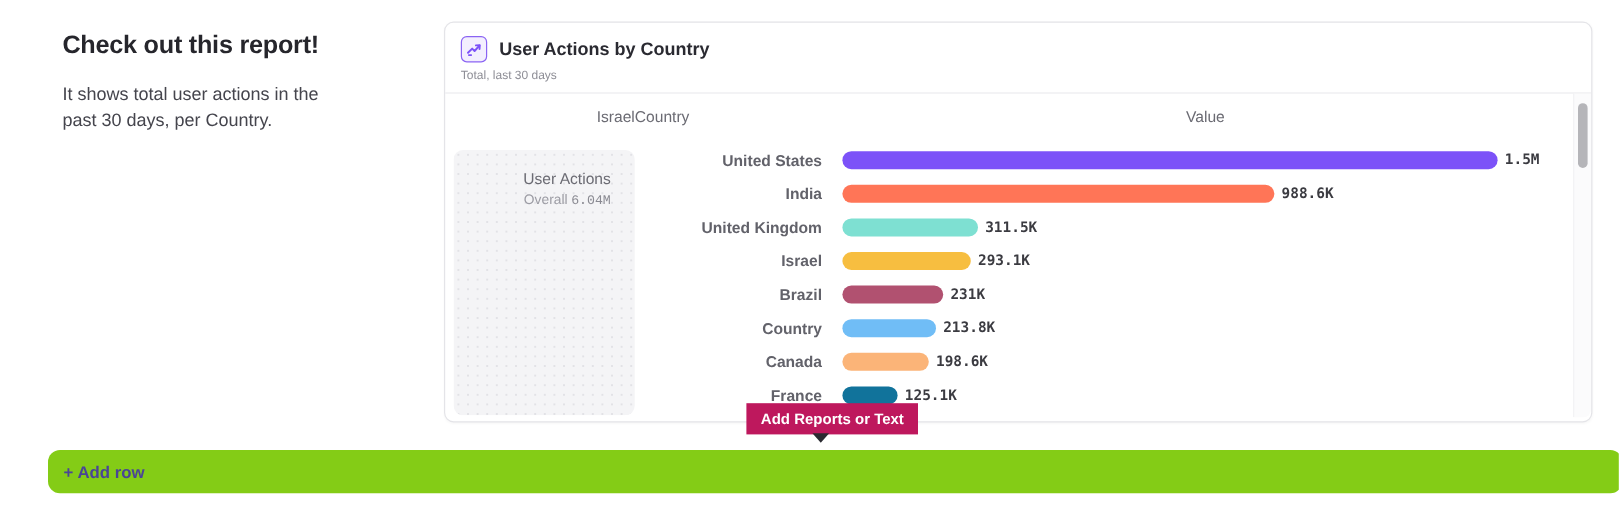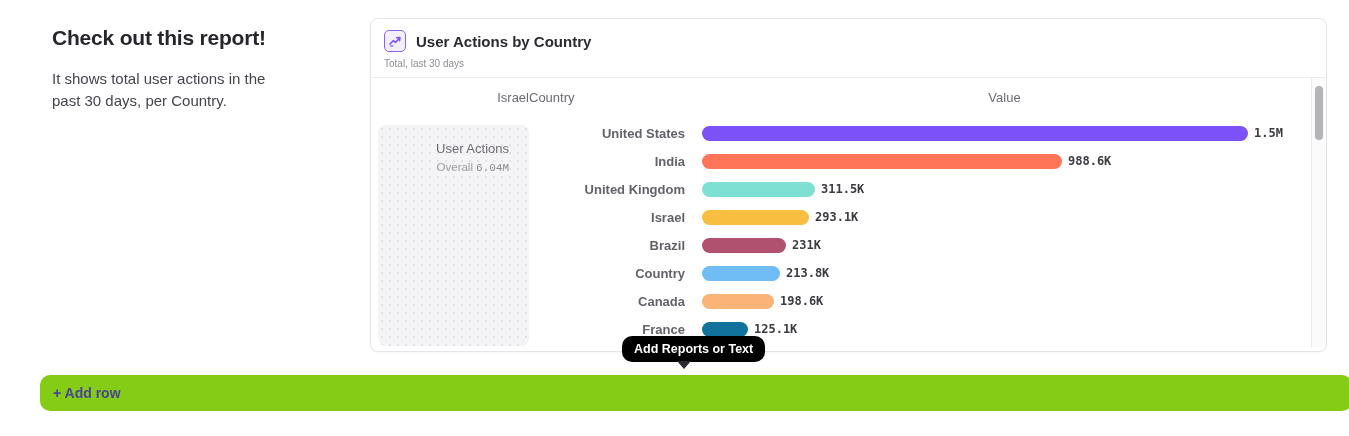--- a/index.html
+++ b/index.html
@@ -90,23 +90,23 @@
     border-radius: 0 0 7px 0;
   }
   .scroll-thumb {
     position: absolute; left: 3px; top: 8px; width: 8px; height: 54px;
     background: #b5b5b9; border-radius: 4px;
   }
 
   
   .tooltip {
     position: absolute; left: 622px; top: 336px;
-    background: #000000; color: #ffffff;
+    background: #be185d; color: #ffffff;
     font-size: 12.5px; font-weight: 700;
-    padding: 6px 12px; border-radius: 10px;
+    padding: 6px 12px; border-radius: 0;
     white-space: nowrap; z-index: 10;
   }
   .tooltip-arrow {
     position: absolute; left: 55px; bottom: -7px;
     width: 0; height: 0;
     border-left: 7px solid transparent;
     border-right: 7px solid transparent;
     border-top: 8px solid #2a2a31;
   }
 

